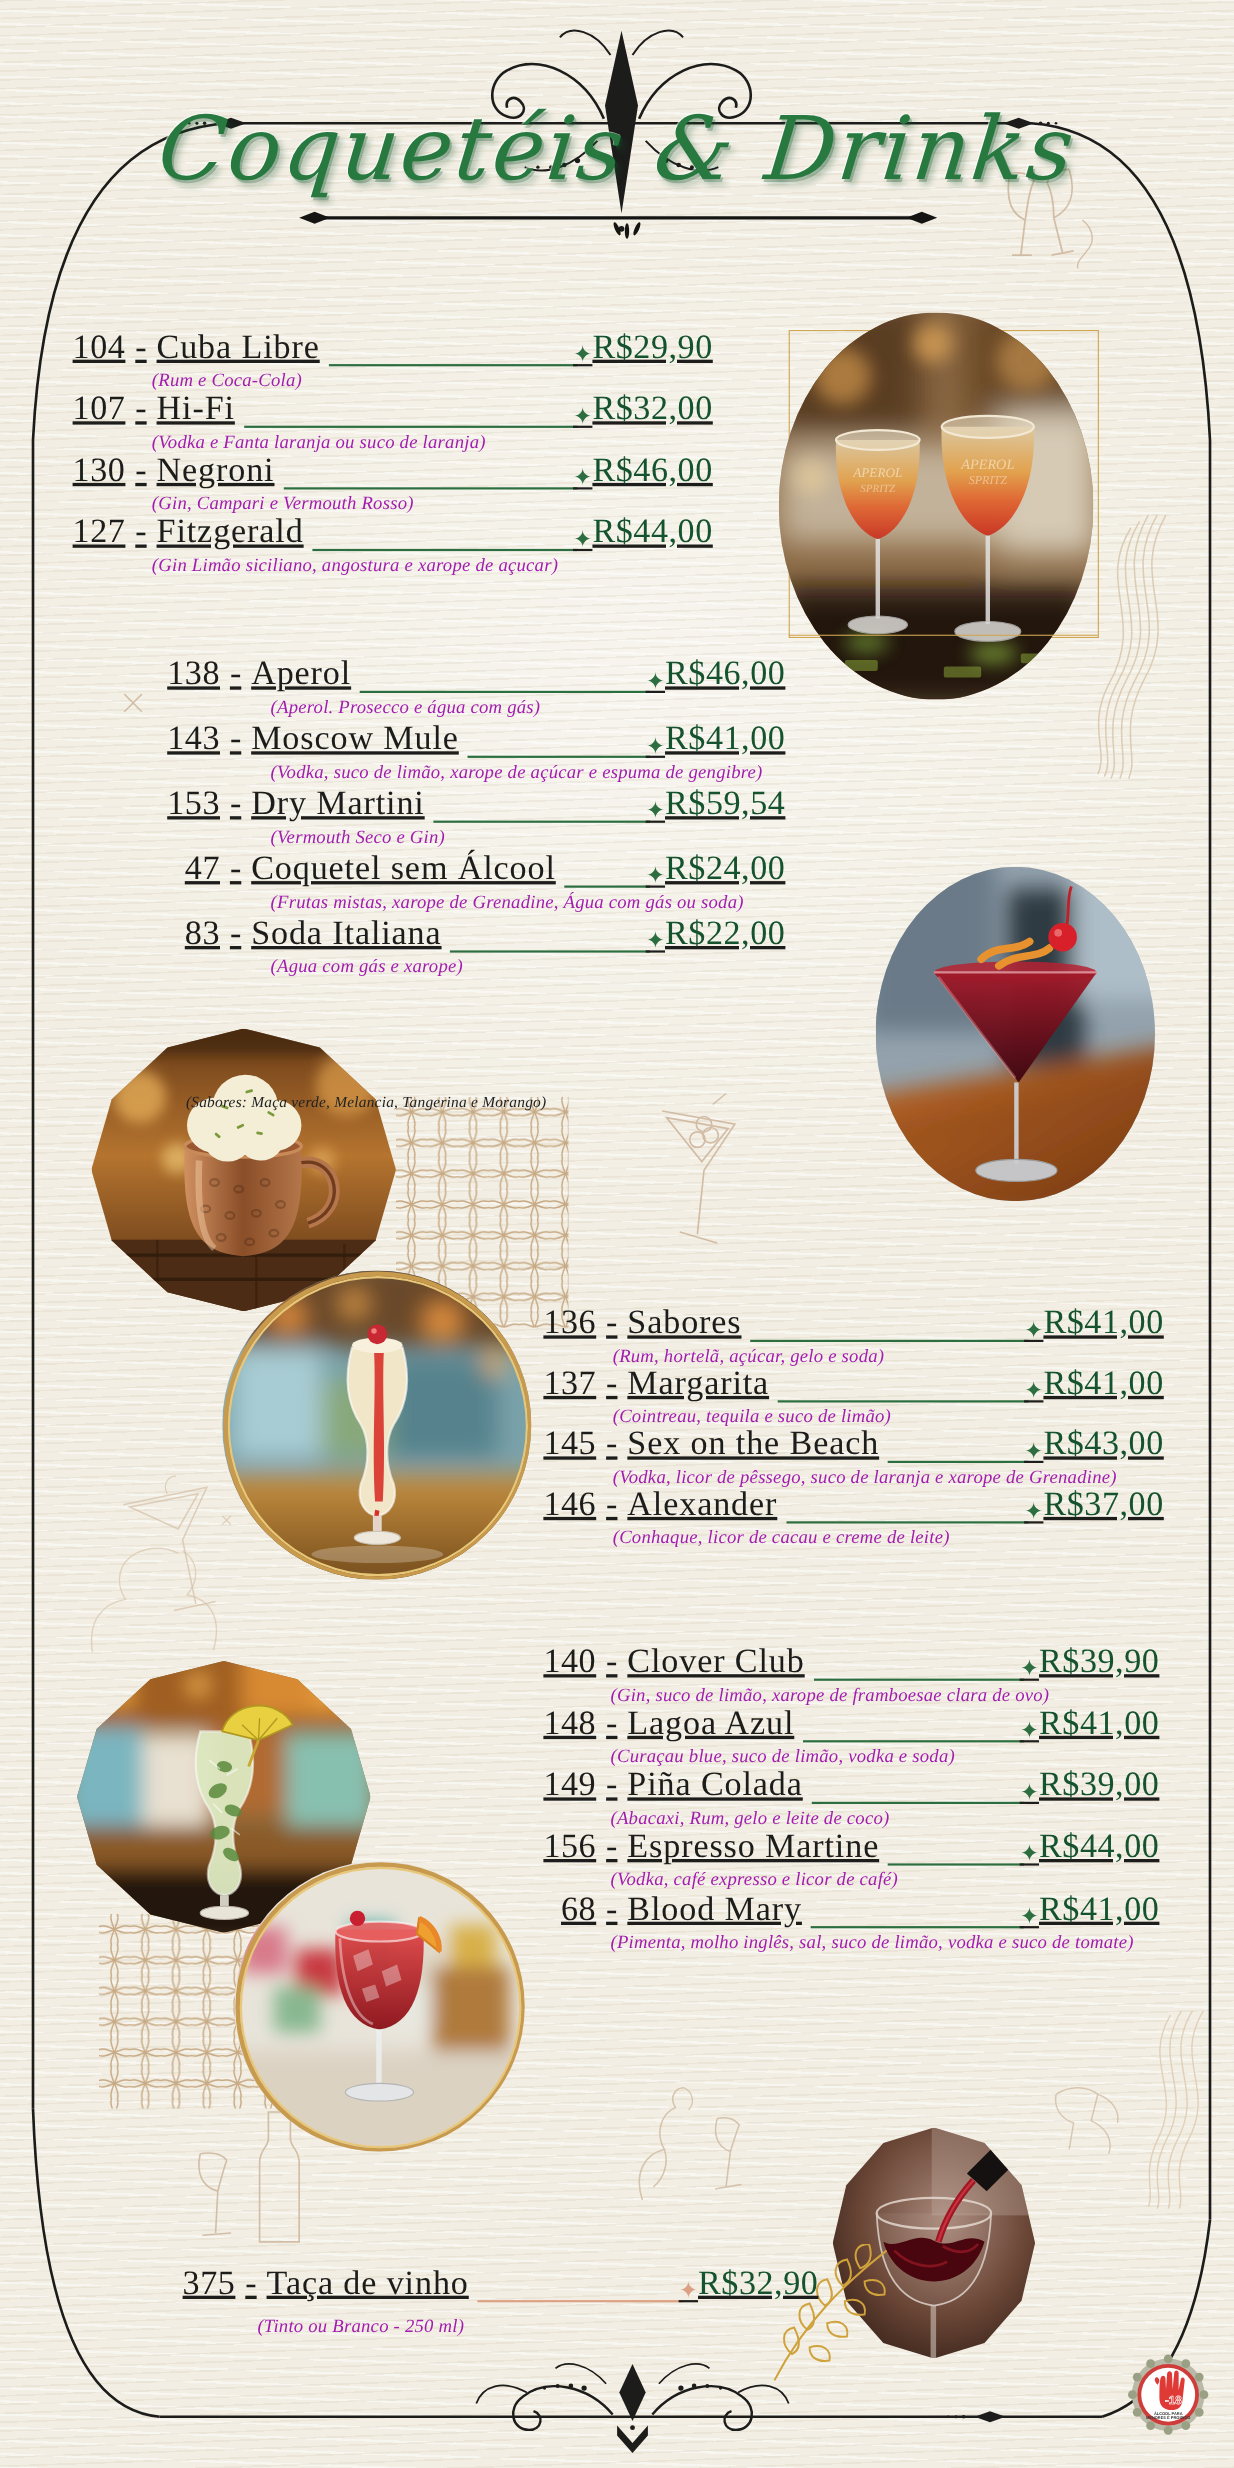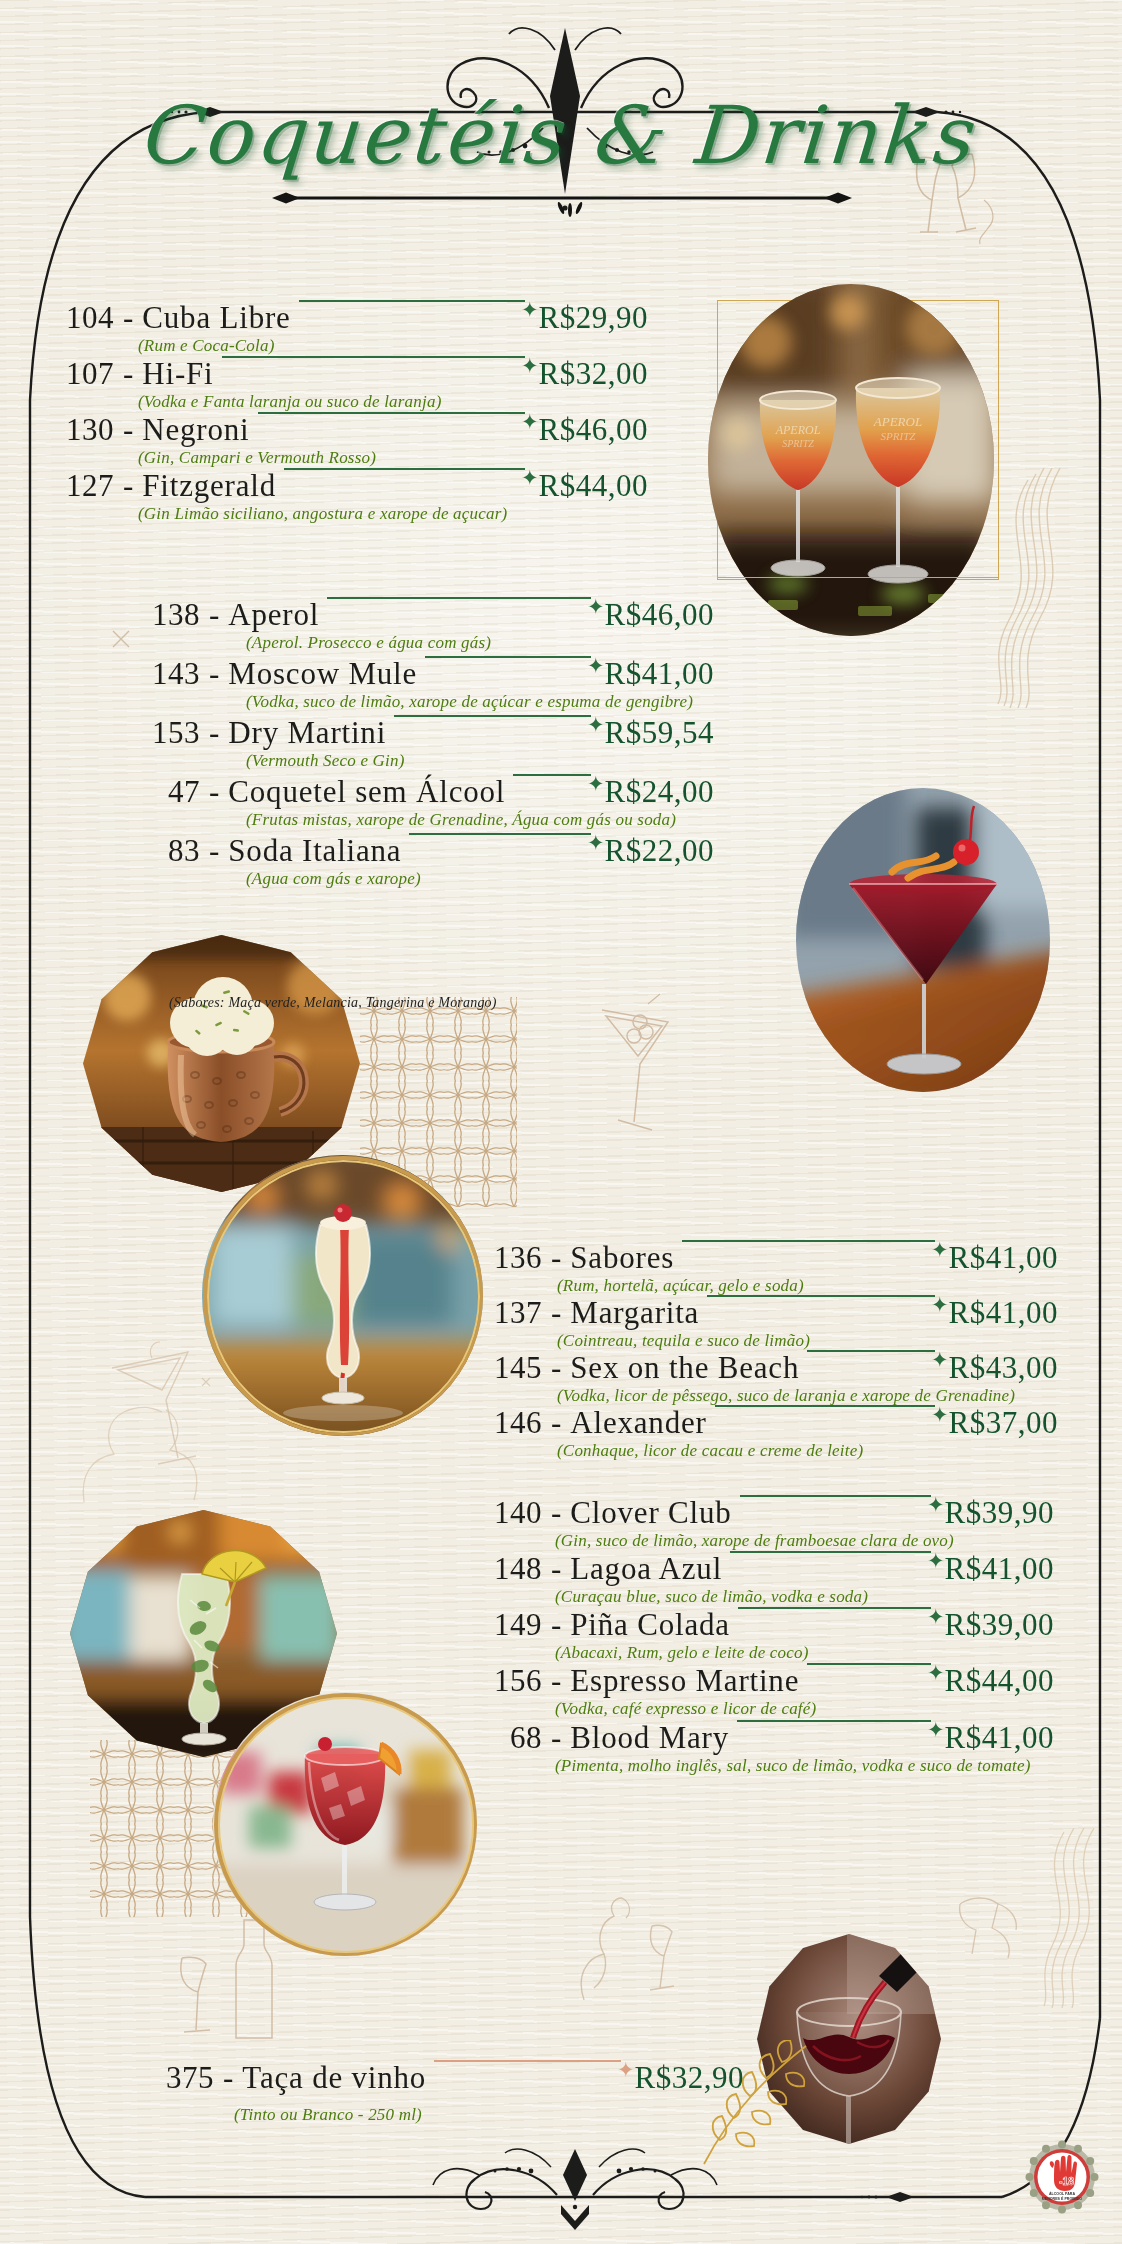--- a/index.html
+++ b/index.html
@@ -16,32 +16,32 @@
   .abs{position:absolute;}
 
   
   .title{position:absolute;top:96px;left:0;width:100%;text-align:center;
     font-family:"DejaVu Serif", serif;font-style:italic;font-size:80px;line-height:1;
     color:#27793f;letter-spacing:2px;transform:skewX(-6deg);
     text-shadow:2px 2px 0 rgba(19,84,42,.28), 5px 5px 6px rgba(19,84,42,.30), -1px -1px 0 rgba(255,255,255,.6);}
 
   
   .group{position:absolute;}
-  .row{display:flex;align-items:flex-start;height:33px;white-space:nowrap;}
+  .row{display:flex;align-items:flex-end;height:33px;white-space:nowrap;text-decoration:underline;}
   .num{width:58px;text-align:right;font-size:31px;letter-spacing:.5px;color:#1c1c1a;}
   .dash{padding:0 9px;font-size:31px;color:#1c1c1a;}
   .nm{font-size:31px;letter-spacing:.8px;color:#1c1c1a;}
   .leader{flex:1;min-width:12px;height:0;border-top:2.4px solid #2c6e3f;margin-left:8px;margin-right:-4px;}
   .star{color:#2c6e3f;font-family:"DejaVu Sans", sans-serif;font-size:21px;line-height:1;z-index:2;}
   .price{font-size:31px;letter-spacing:.5px;color:#14532d;}
-  .desc{font-style:italic;font-size:17px;line-height:13px;margin-top:6px;color:#4d7c0f;letter-spacing:.2px;white-space:nowrap;}
+  .desc{font-style:italic;font-size:17px;line-height:13px;margin-top:6px;color:#a21caf;letter-spacing:.2px;white-space:nowrap;}
   .item{margin-bottom:0;}
   .g1{left:56px;top:300px;width:592px;}   .g1 .item{margin-bottom:4px}  .g1 .desc{margin-left:82px}
   .g2{left:142px;top:597px;width:572px;}  .g2 .item{margin-bottom:7px}  .g2 .desc{margin-left:104px}
-  .g3{left:484px;top:1240px;width:574px;} .g3 .item{margin-bottom:3px}  .g3 .desc{margin-left:73px}
+  .g3{left:484px;top:1187px;width:574px;} .g3 .item{margin-bottom:3px}  .g3 .desc{margin-left:73px}
   .g4{left:484px;top:1495px;width:570px;} .g4 .item{margin-bottom:4px}  .g4 .desc{margin-left:71px}
   .g5{left:156px;top:2060px;width:588px;} .g5 .desc{margin-left:78px;margin-top:15px}
   .g4 .item:last-child{margin-top:5px}
   .g5 .leader{border-color:#dca183}  .g5 .star{color:#dca183}
   .note{position:absolute;left:169px;top:995px;font-style:italic;font-size:14px;color:#222;letter-spacing:.2px;}
 
   
   .photo{position:absolute;overflow:hidden;}
   .ell{clip-path:ellipse(50% 50% at 50% 50%);}
   .cir{clip-path:circle(50% at 50% 50%);}

